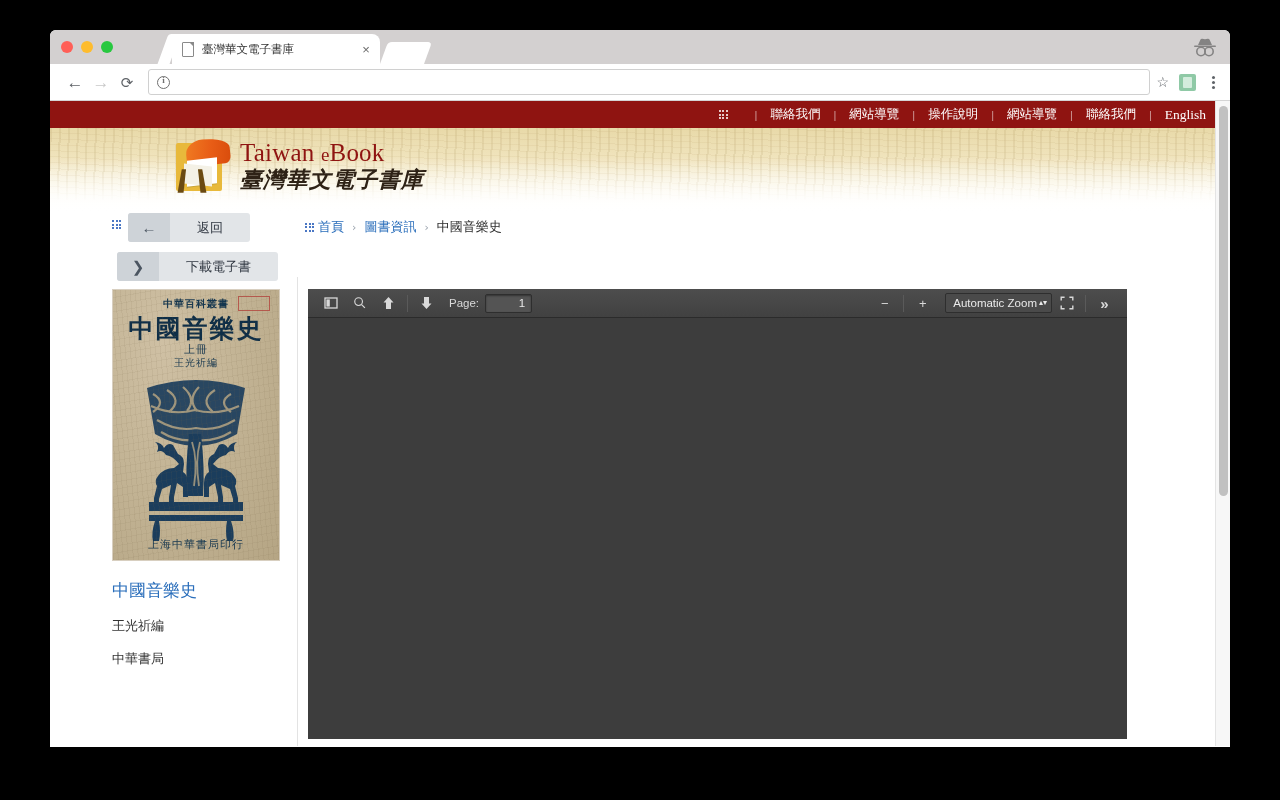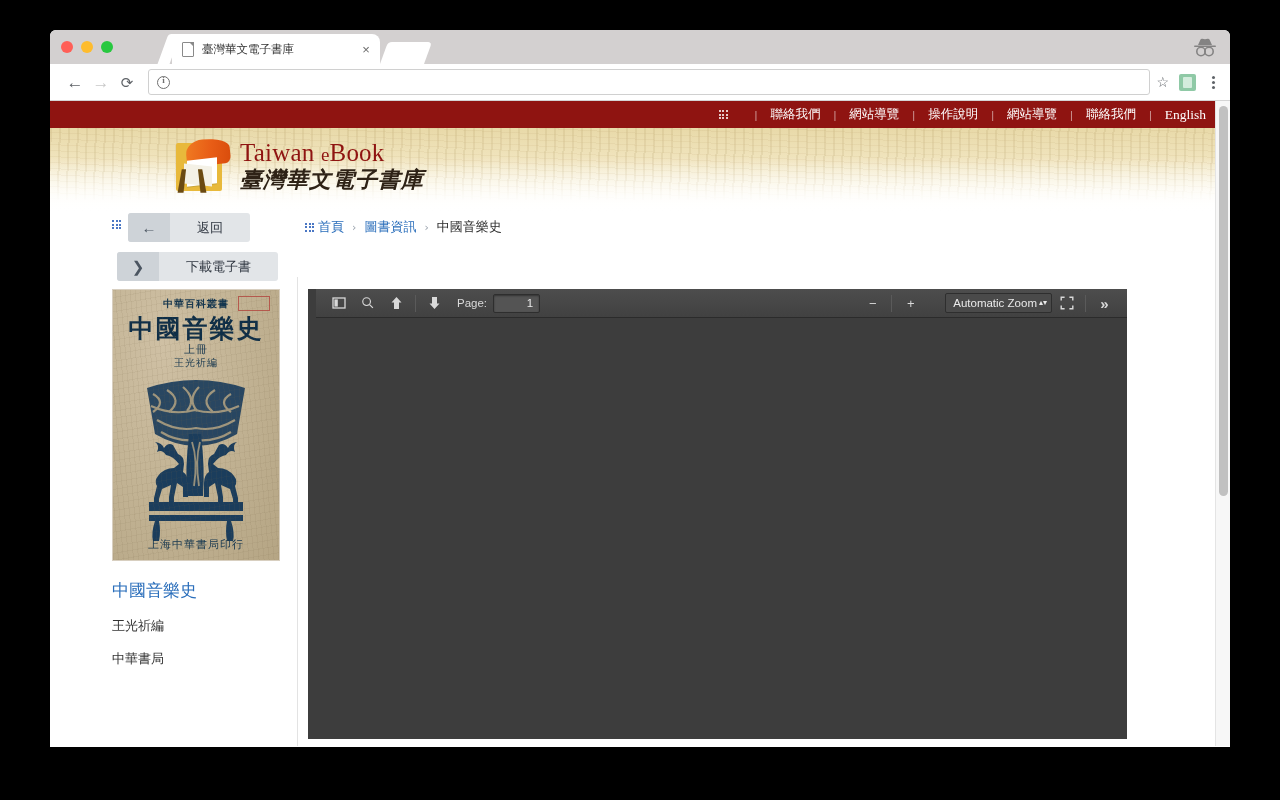--- a/index.html
+++ b/index.html
@@ -439,21 +439,21 @@
     width: 1px; height: 472px;
     background: #e3e3e3;
   }
 
   
   #pdf-viewer {
     position: absolute;
     left: 258px; top: 0;
     width: 819px; height: 450px;
     background: #3d3d3d;
-    display: flex; flex-direction: column; padding-left: 8px;
+    display: flex; flex-direction: column;
   }
   #pdf-toolbar {
     height: 29px;
     background: #474747;
     border-bottom: 1px solid #2b2b2b;
     display: flex; align-items: center;
     padding: 0 8px;
     position: relative;
     background-image: linear-gradient(to bottom, #4d4d4d, #414141);
   }
@@ -492,21 +492,21 @@
   }
   #zoom-select {
     height: 20px;
     background: #4a4a4a;
     border: 1px solid #2e2e2e;
     border-radius: 2px;
     color: #eaeaea;
     font-size: 11.5px;
     display: flex; align-items: center;
     padding: 0 4px 0 7px;
-    margin-left: 20px;
+    margin-left: 8px;
     font-family: "Liberation Sans", sans-serif;
     white-space: nowrap;
   }
   #zoom-select .caret { margin-left: 2px; font-size: 8px; line-height: 1; display: flex; flex-direction: column; }
   #pdf-canvas-area { flex: 1; background: #3d3d3d; }
   .tb-right { margin-left: auto; display: flex; align-items: center; }
 
   
   #page-scrollbar {
     position: absolute;

